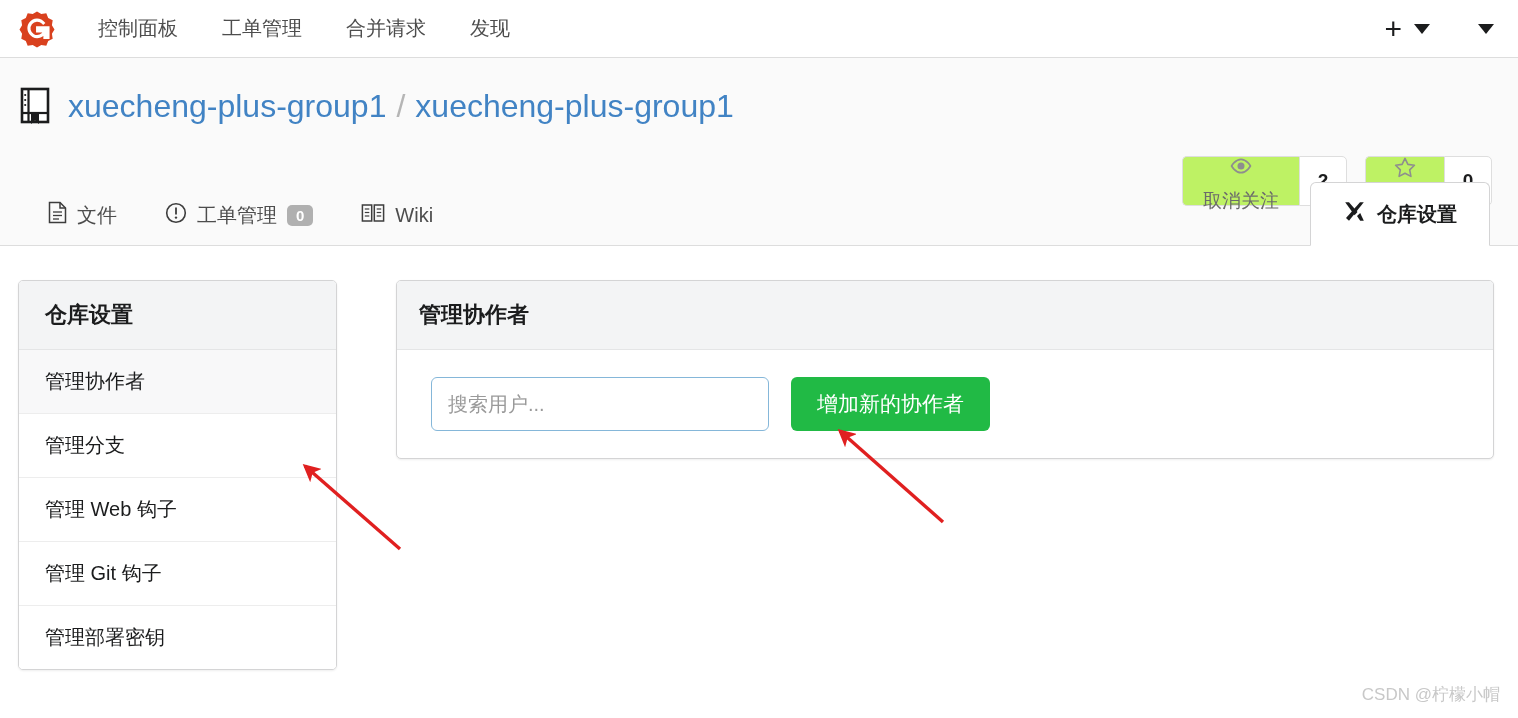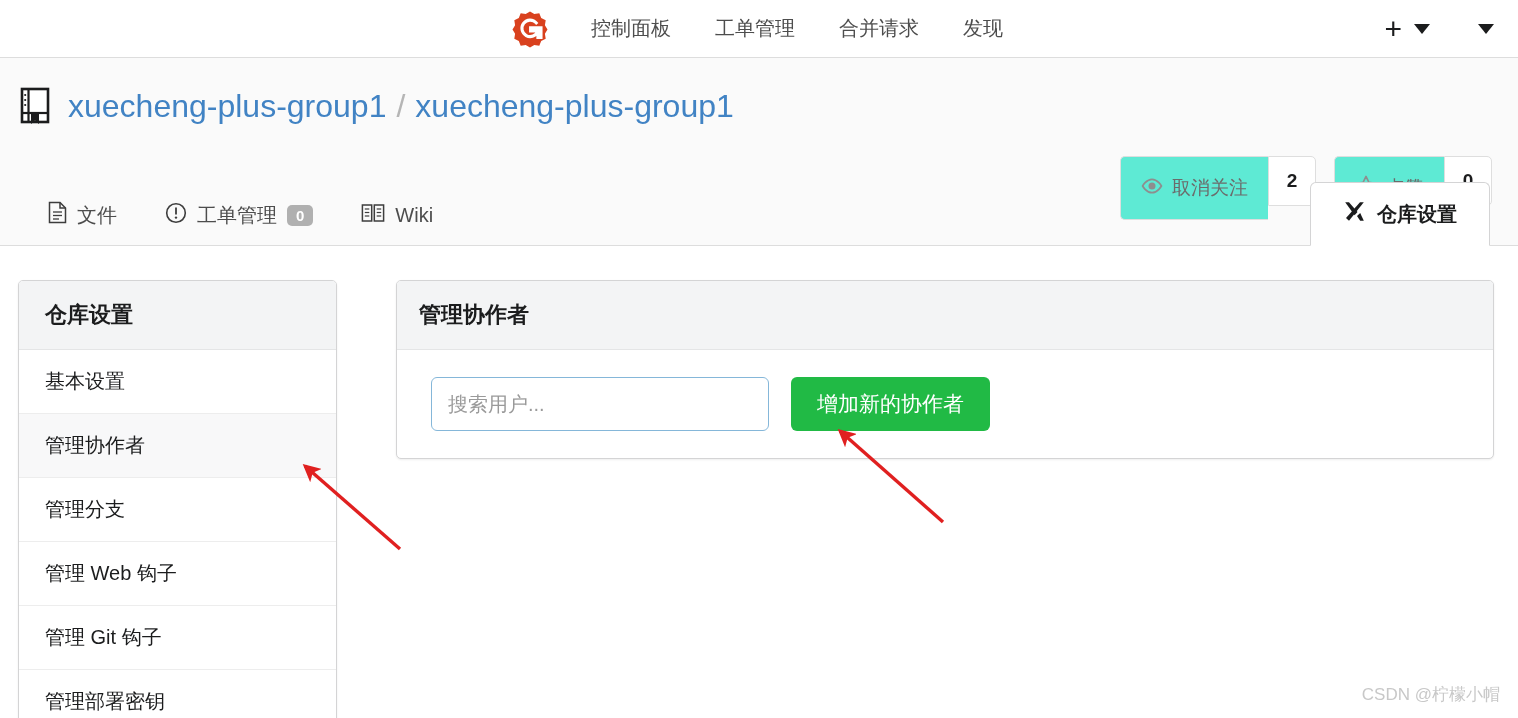--- a/index.html
+++ b/index.html
@@ -13,21 +13,21 @@
     -webkit-font-smoothing: antialiased;
   }
   #app { position: relative; width: 1518px; height: 718px; }
 
   
   .topnav {
     position: absolute; top: 0; left: 0;
     width: 1518px; height: 58px;
     background: #ffffff;
     border-bottom: 1px solid #dddddd;
-    display: flex; align-items: center; justify-content: center;
+    display: flex; align-items: center;
   }
   .brand-logo {
     margin-left: 18px; margin-right: 20px;
     width: 38px; height: 38px;
     display: flex; align-items: center; justify-content: center;
   }
   .topnav-links { display: flex; align-items: center; }
   .topnav-link {
     font-size: 20px; color: #4d4d4d;
     padding: 0 22px; cursor: pointer;
@@ -72,27 +72,27 @@
 
   
   .repo-actions {
     position: absolute; top: 98px; right: 26px;
     display: flex; align-items: stretch; gap: 18px;
     transform: translateY(-0px);
   }
   .btn-group { display: flex; align-items: stretch; }
   .btn-main {
     display: flex; align-items: center; gap: 9px;
-    background: #5eead4;
+    background: #bef264;
     border: 1px solid #dedede;
     border-right: none;
     border-radius: 5px 0 0 5px;
-    padding: 0 20px; height: 64px;
+    padding: 0 20px; height: 50px;
     font-size: 19px; color: #6b6b6b;
-    cursor: pointer; white-space: nowrap;
+    cursor: pointer; white-space: nowrap; flex-direction: column;
   }
   .btn-count {
     display: flex; align-items: center; justify-content: center;
     background: #ffffff;
     border: 1px solid #dedede;
     border-radius: 0 5px 5px 0;
     min-width: 48px; height: 50px;
     font-size: 19px; font-weight: bold; color: #1b1c1d;
     cursor: pointer;
   }
@@ -348,21 +348,20 @@
         </svg>
       </span>
       <span>仓库设置</span>
     </div>
   </div>
 
   <div class="content">
 
     <div class="sidebar">
       <div class="sidebar-header">仓库设置</div>
-      <div class="sidebar-item">基本设置</div>
       <div class="sidebar-item active">管理协作者</div>
       <div class="sidebar-item">管理分支</div>
       <div class="sidebar-item">管理 Web 钩子</div>
       <div class="sidebar-item">管理 Git 钩子</div>
       <div class="sidebar-item">管理部署密钥</div>
     </div>
 
     <div class="panel">
       <div class="panel-header">管理协作者</div>
       <div class="panel-body">

